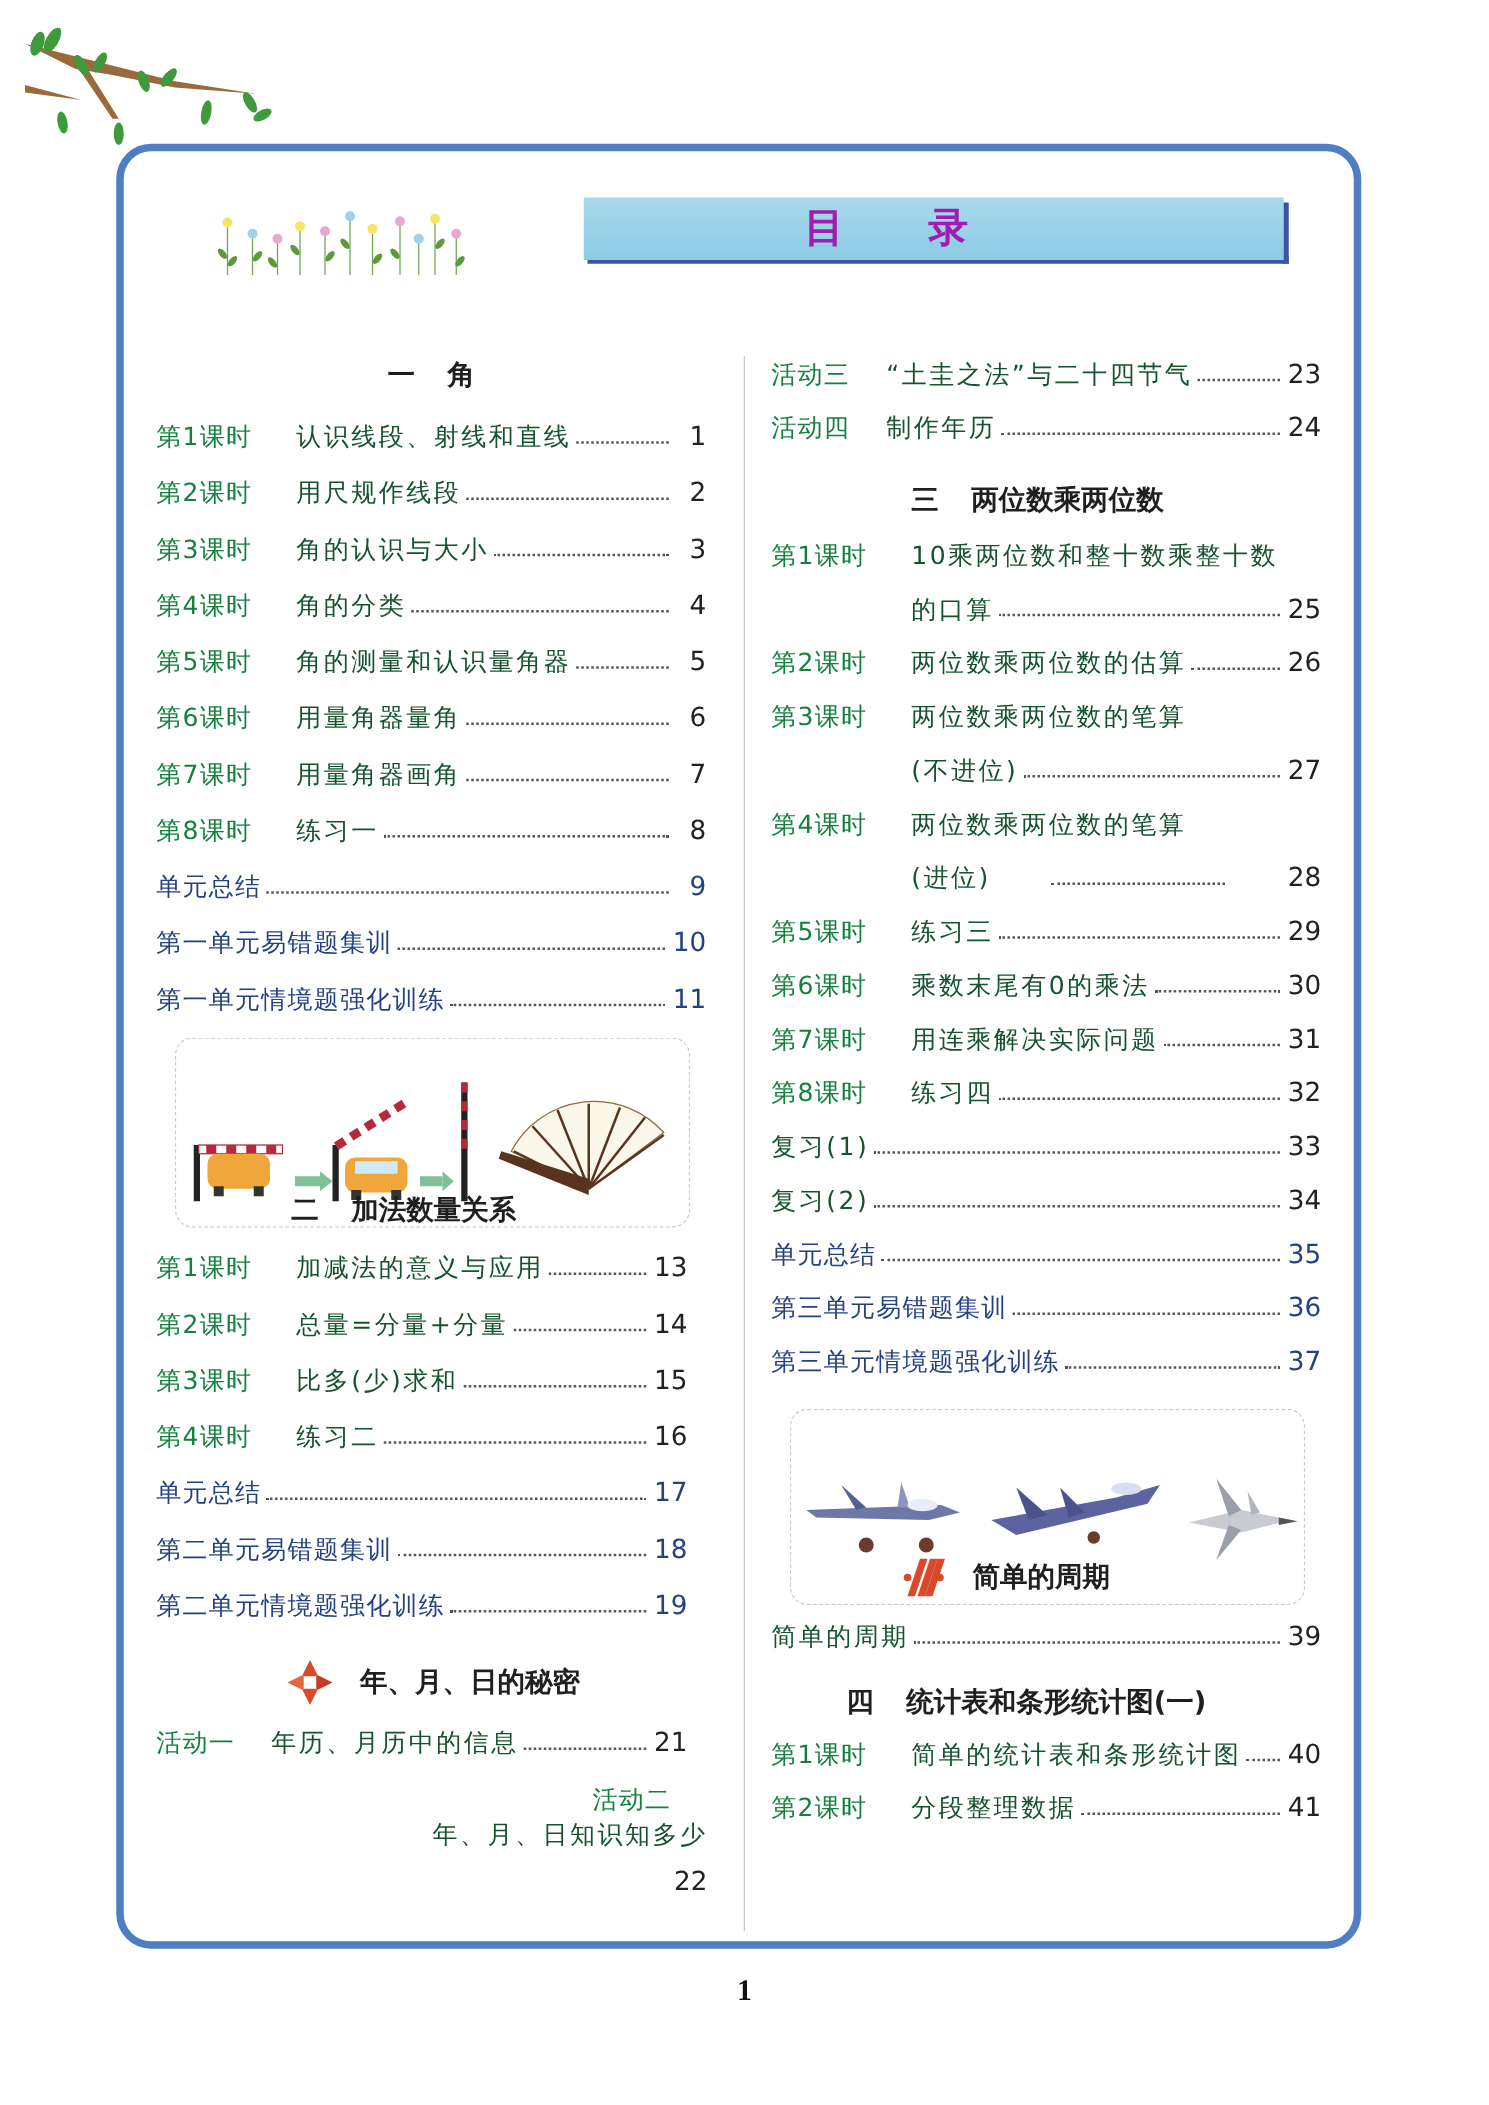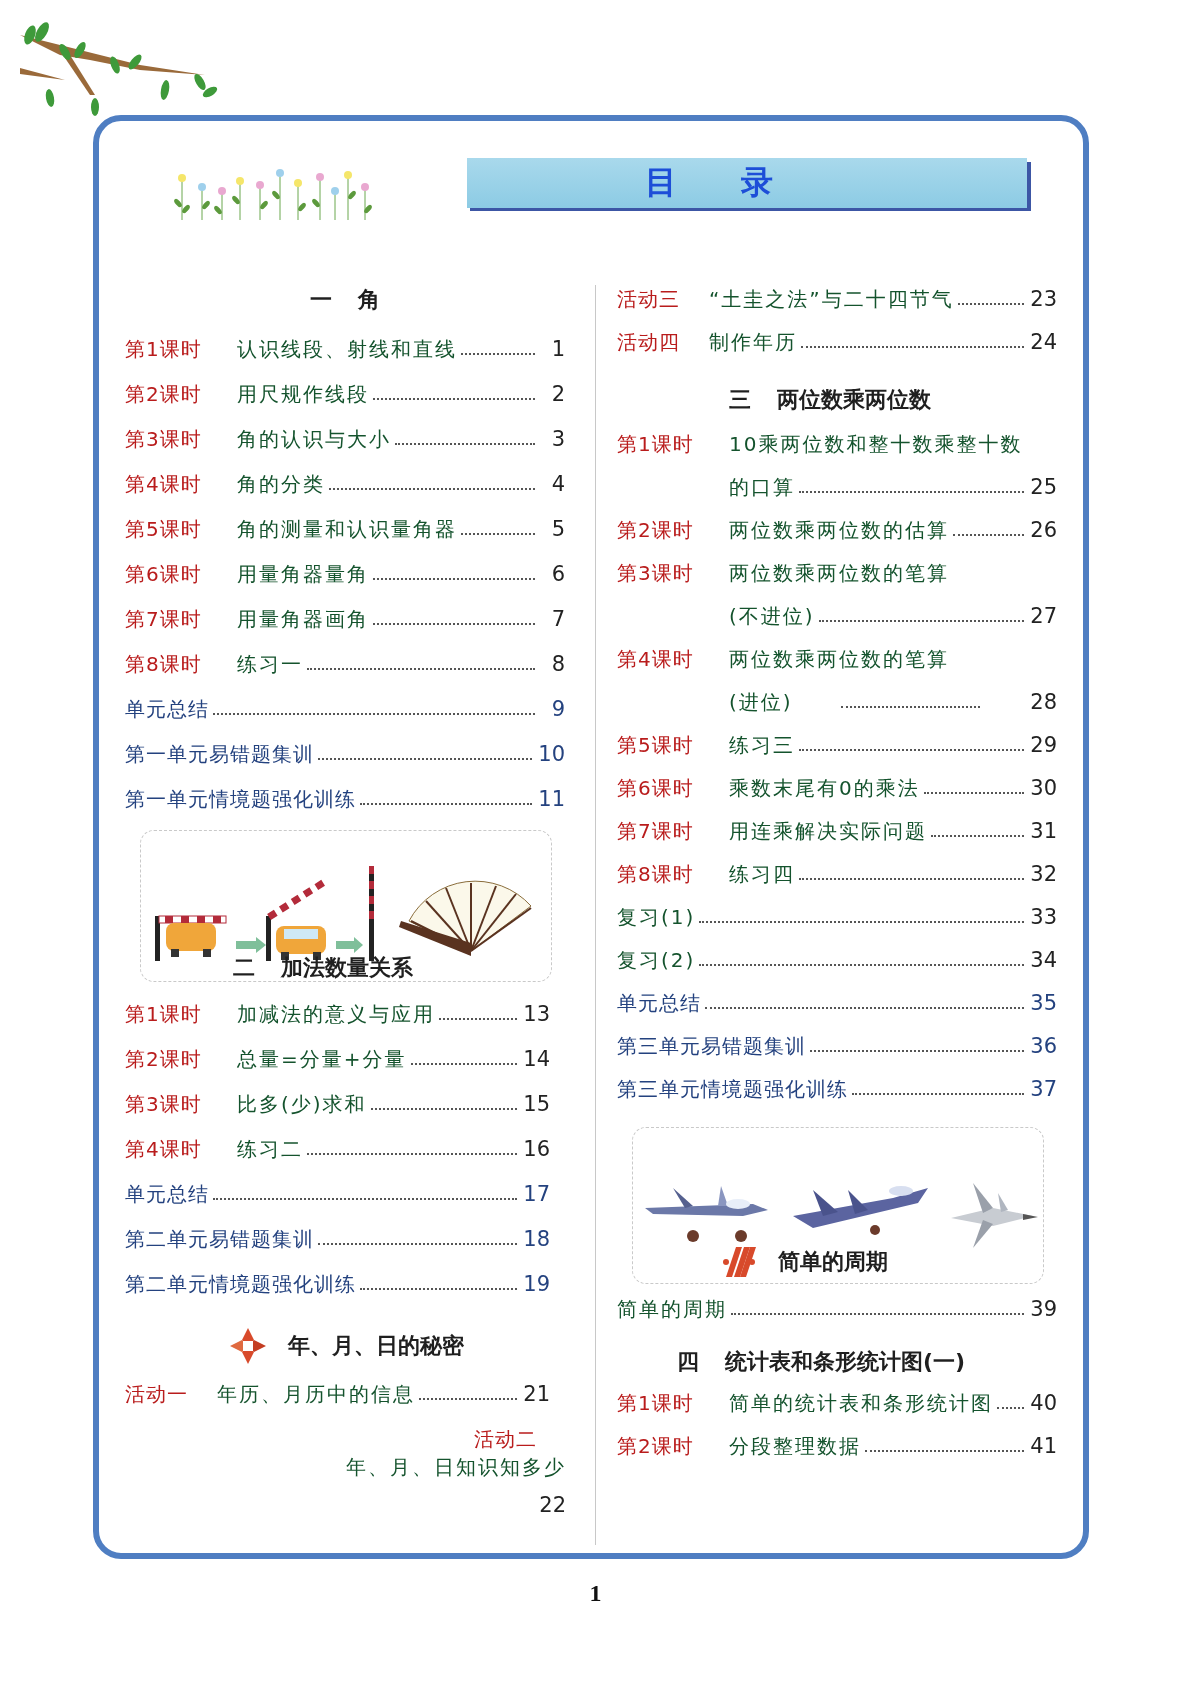--- a/index.html
+++ b/index.html
@@ -14,35 +14,35 @@
            border:6px solid #4f7ec2; border-radius:28px; box-sizing:border-box; }
 
   .flowers { position:absolute; left:170px; top:165px; width:210px; height:60px; }
 
   .title-bar { position:absolute; left:467px; top:158px; width:560px; height:50px;
                background:linear-gradient(180deg,#a9d9ec,#8ccbe4); }
   .title-shadow { position:absolute; left:470px; top:205px; width:561px; height:6px; background:#3c56a5; }
   .title-shadow-r { position:absolute; left:1026px; top:162px; width:5px; height:49px; background:#3c56a5; }
   .title-text { position:absolute; left:467px; top:158px; width:512px; height:50px;
                 display:flex; align-items:center; justify-content:center;
-                font-size:32px; font-weight:bold; letter-spacing:28px; color:#1d4ed8;font-family:Liberation Serif, serif; }
+                font-size:32px; font-weight:bold; letter-spacing:28px; color:#a21caf; }
 
   .col-divider { position:absolute; left:595px; top:285px; width:1px; height:1260px; background:#c8c8c8; }
 
   .col { position:absolute; }
   .col-left { left:125px; top:285px; width:445px; }
   .col-right { left:617px; top:285px; width:445px; }
 
   .section-head { position:absolute; font-size:22px; font-weight:bold; color:#1f1f1f;
                   display:flex; align-items:center; white-space:nowrap; }
   .section-head .num { margin-right:26px; }
 
   .row { position:absolute; display:flex; align-items:flex-end; font-size:20px;
          height:28px; line-height:28px; white-space:nowrap; }
-  .row .lesson { width:112px; color:#b91c1c; letter-spacing:1px; }
+  .row .lesson { width:112px; color:#15803d; letter-spacing:1px; }
   .row .text { color:#14532d; letter-spacing:2px; }
   .row .dots { flex:1; border-bottom:2px dotted #555; margin:0 6px 8px 4px; height:0; }
   .row .page { font-size:21px; color:#222; min-width:24px; text-align:right; }
   .row.blue .text { color:#24427f; font-weight:normal; letter-spacing:1px; }
   .row.blue .page { color:#24427f; }
   .row.indent .text { padding-left:112px; }
 
   .picbox { position:absolute; border:1.5px dashed #c9c9c9; border-radius:14px; background:#fff; }
 
   .page-number { position:absolute; left:0; width:1191px; top:1580px; text-align:center;

